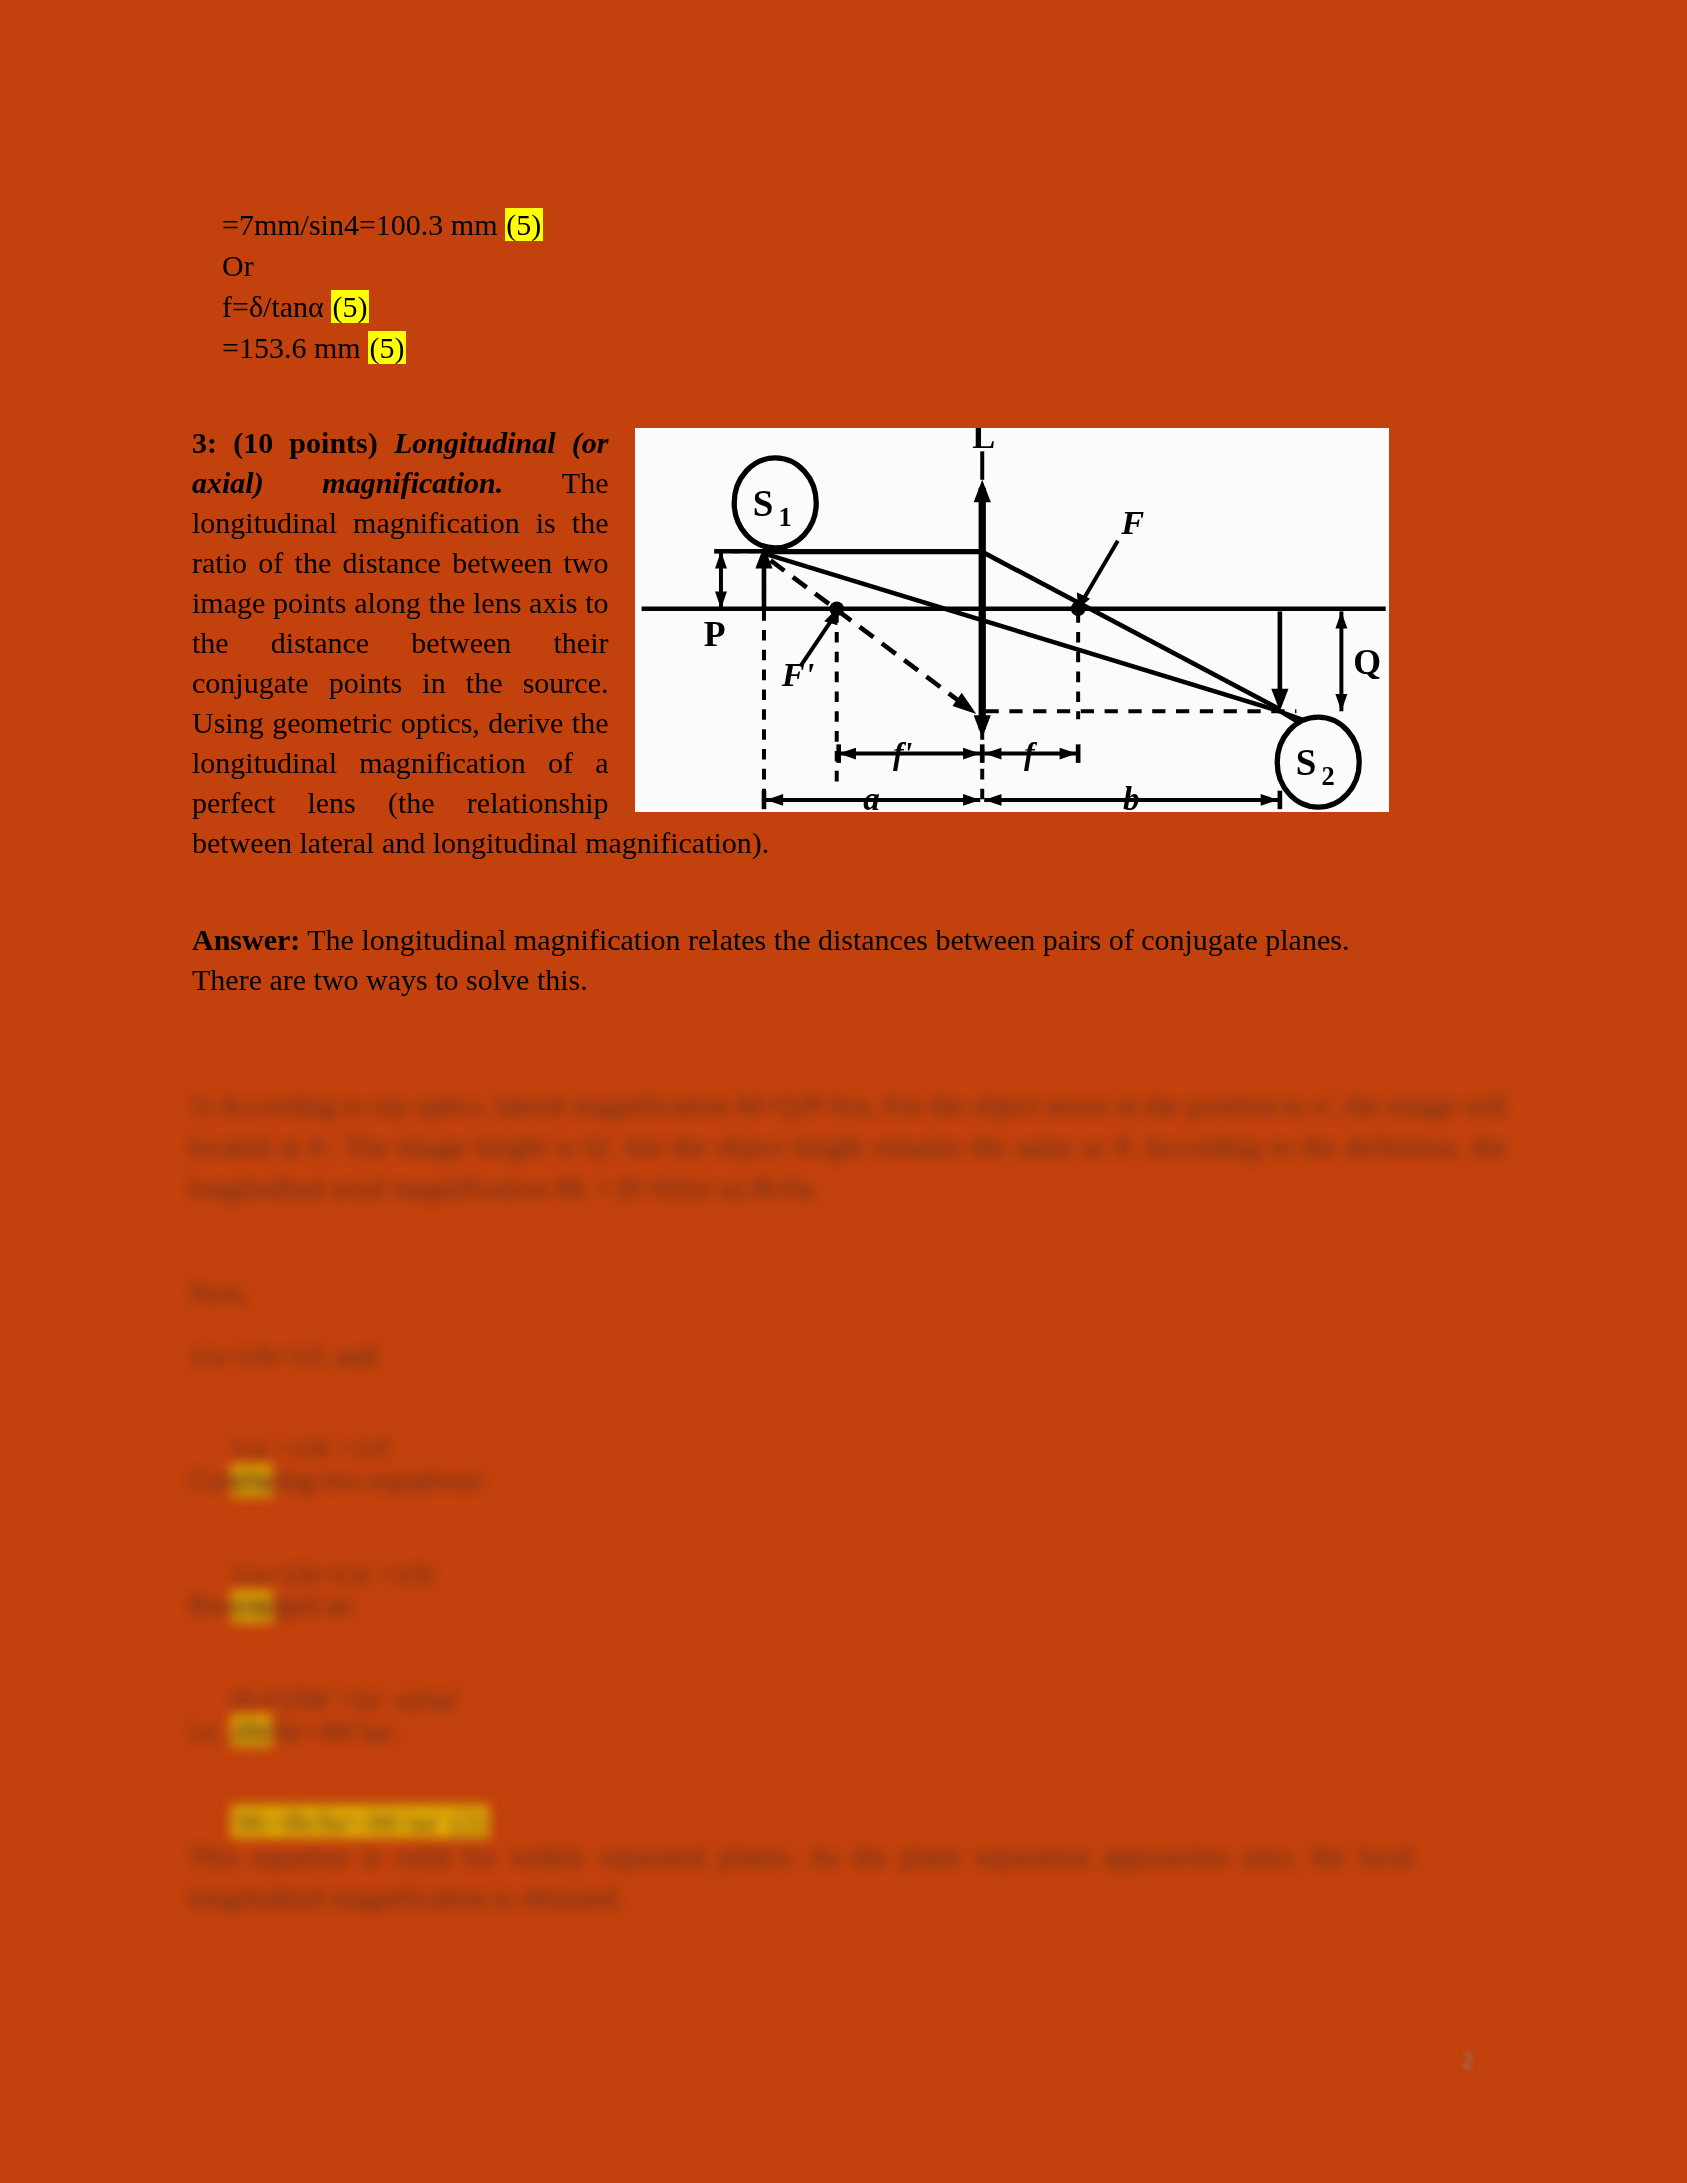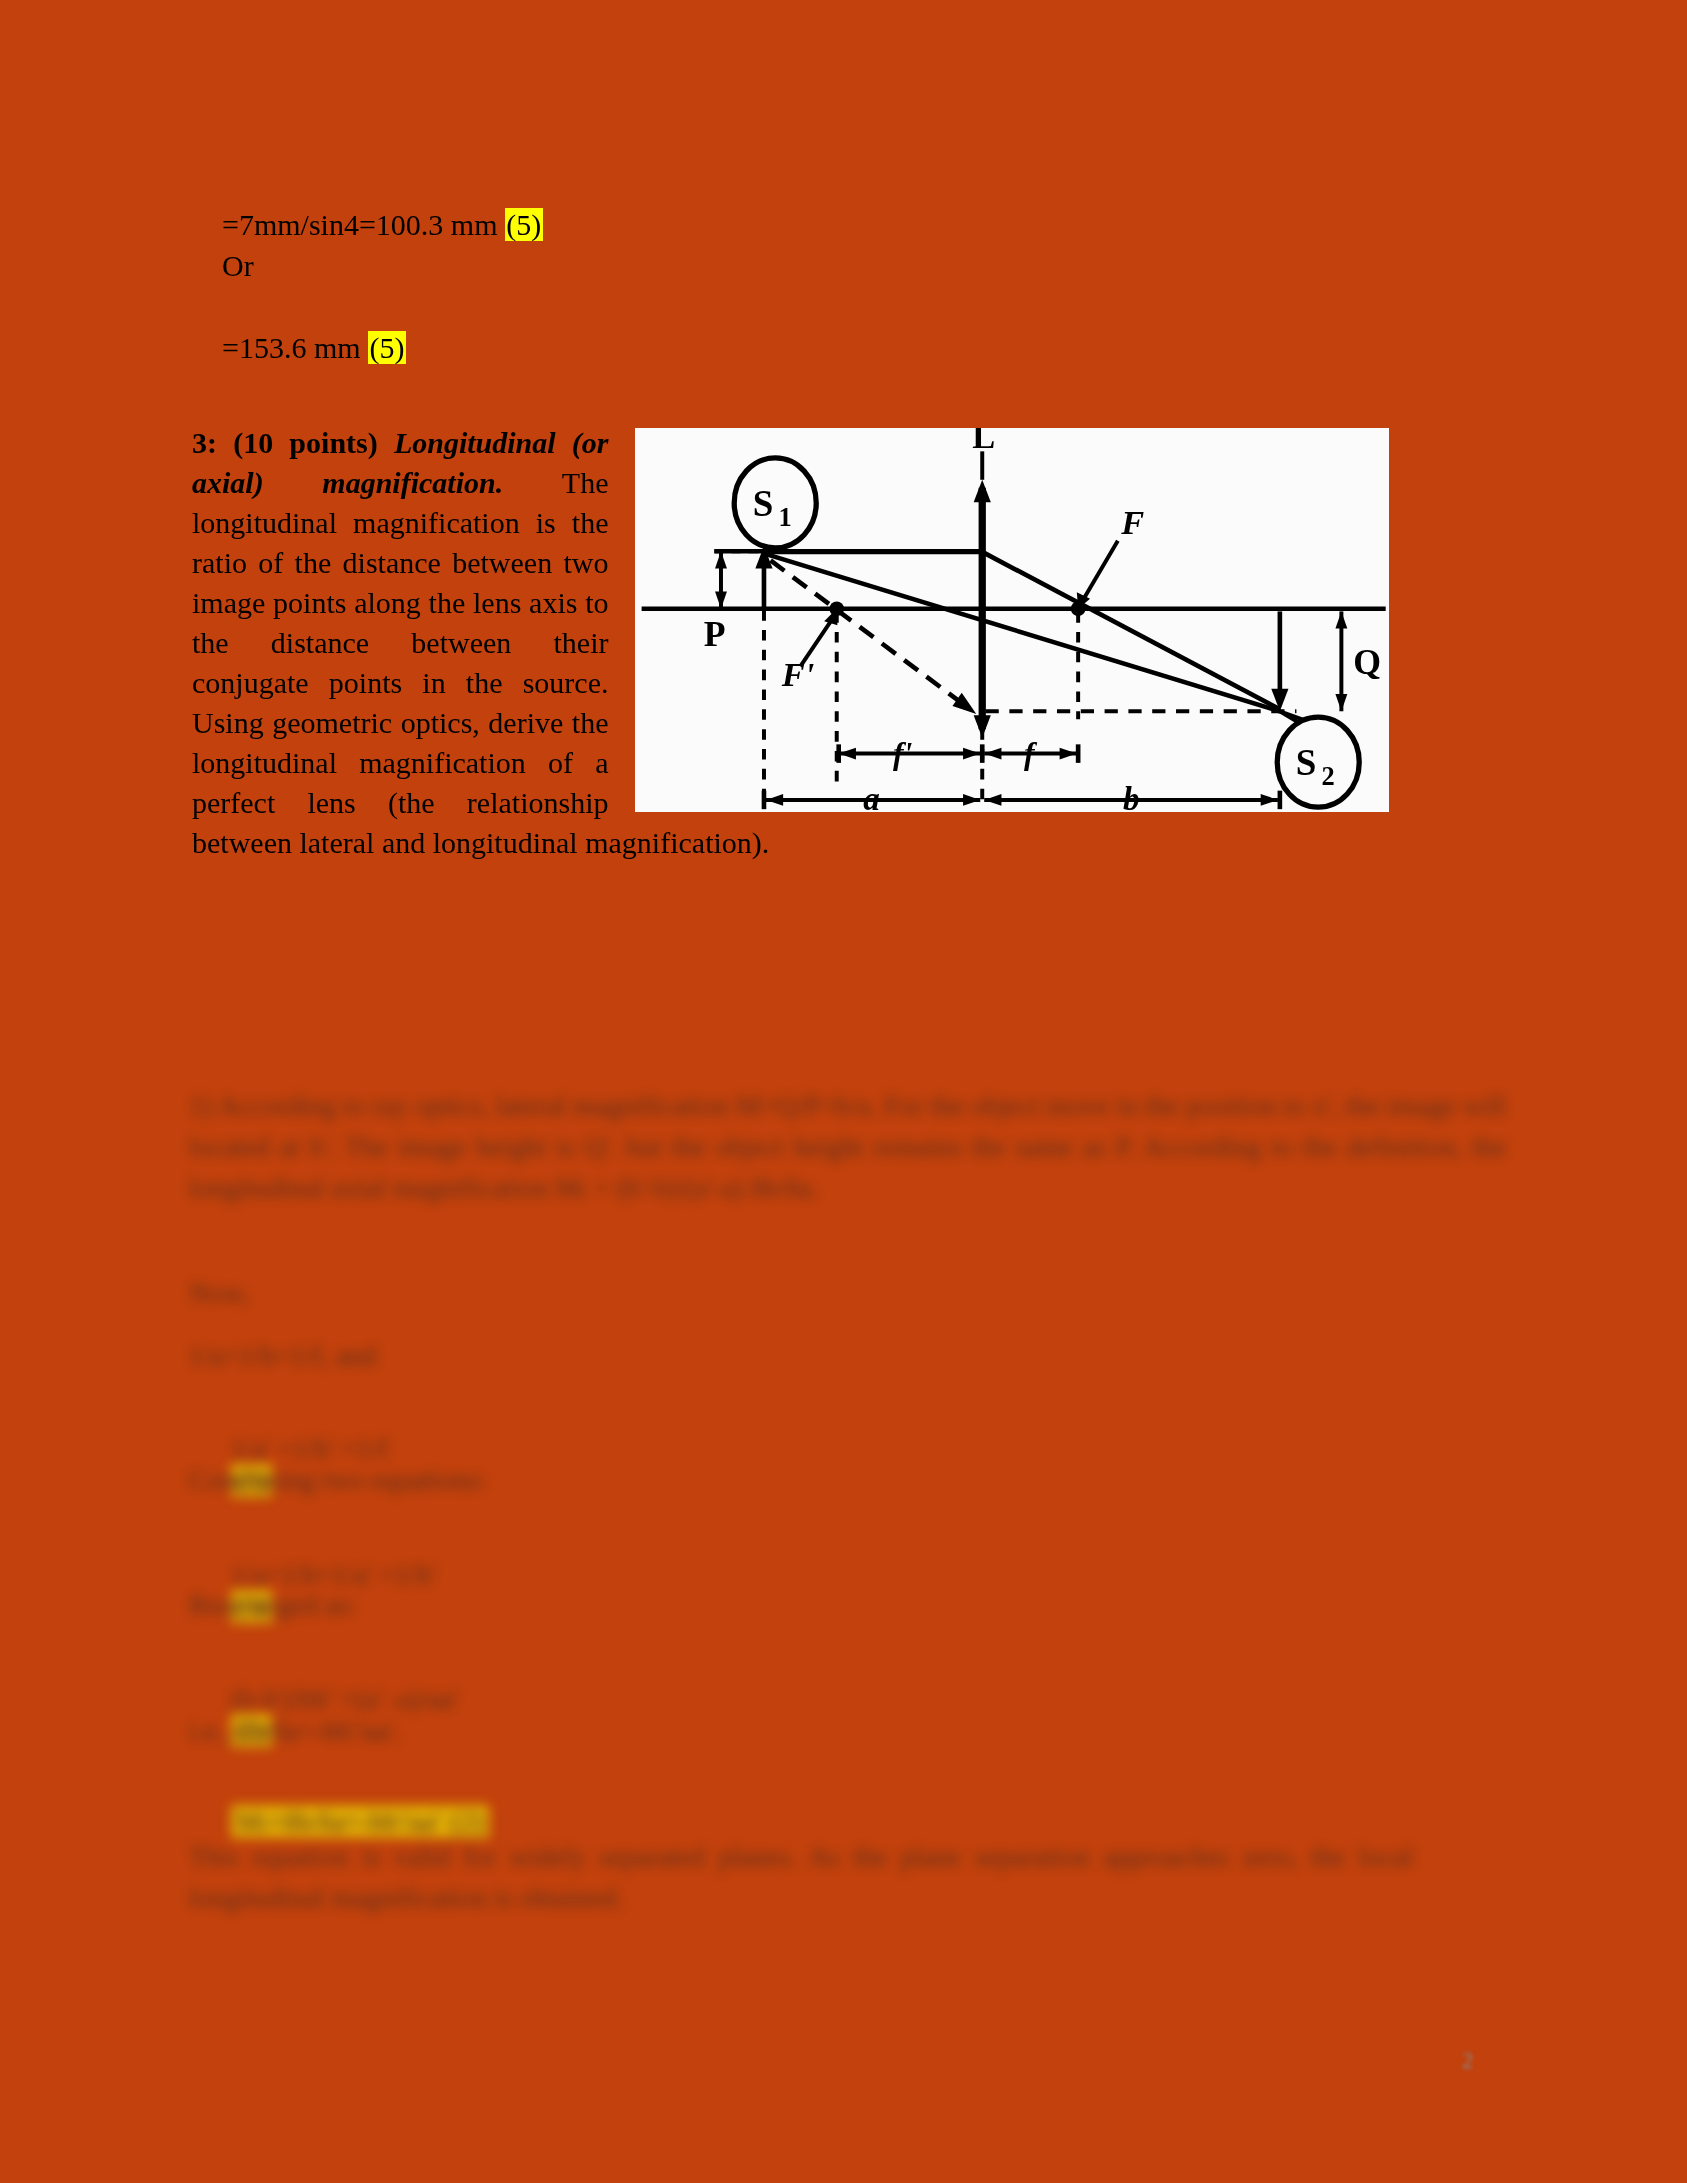--- a/index.html
+++ b/index.html
@@ -123,20 +123,23 @@
 <body>
 
 <div class="page">
 
   <div class="tl" style="top:163px;">
     <span>=7mm/sin4=100.3 mm </span><span class="hl">(5)</span>
   </div>
   <div class="tl" style="top:204px;text-align:right;">
     <span>Or</span>
   </div>
+  <div class="tl" style="top:245px;">
+    <span>f=δ/tanα </span><span class="hl">(5)</span>
+  </div>
   <div class="tl" style="top:286px;">
     <span>=153.6 mm </span><span class="hl">(5)</span>
   </div>
 
   <div id="question-block">
 
     
     <div id="lens-figure">
       <svg viewBox="0 0 1140 580" xmlns="http://www.w3.org/2000/svg" style="font-size:45px">
         <rect x="0" y="0" width="1140" height="580" fill="#fbfbfb"></rect>
@@ -245,20 +248,23 @@
 
           <text x="345" y="578" font-size="50" font-weight="bold" font-style="italic">a</text>
           <text x="738" y="578" font-size="50" font-weight="bold" font-style="italic">b</text>
         </g>
       </svg>
     </div>
 
     <b>3:</b><span>&nbsp;</span><b>(10 points)</b><span>&nbsp;</span><span class="bi">Longitudinal (or axial) magnification.</span><span>&nbsp;</span><span>The longitudinal magnification is the ratio of the distance between two image points along the lens axis to the distance between their conjugate points in the source. Using geometric optics, derive the longitudinal magnification of a perfect lens (the relationship between lateral and longitudinal magnification).</span>
   </div>
 
+  <div id="answer-block">
+    <span class="lead">Answer:</span><span> The longitudinal magnification relates the distances between pairs of conjugate planes. There are two ways to solve this.</span>
+  </div>
 
   <div id="solution-region">
 
     <div class="para" style="left:0px; top:0px; width:1317px;">1) According to ray optics, lateral magnification M=Q/P=b/a. For the object move in the position to x', the image will located at b'. The image height is Q'. but the object height remains the same as P. According to the definition, the longitudinal axial magnification Mₗ = (b'-b)/(a'-a)  δb/δa.</div>
 
     <div class="line" style="left:0px; top:192px;">Now,</div>
 
     <div class="line" style="left:0px; top:255px;">1/a+1/b=1/f, and</div>
 
     <div class="line" style="left:0px; top:316px;">

